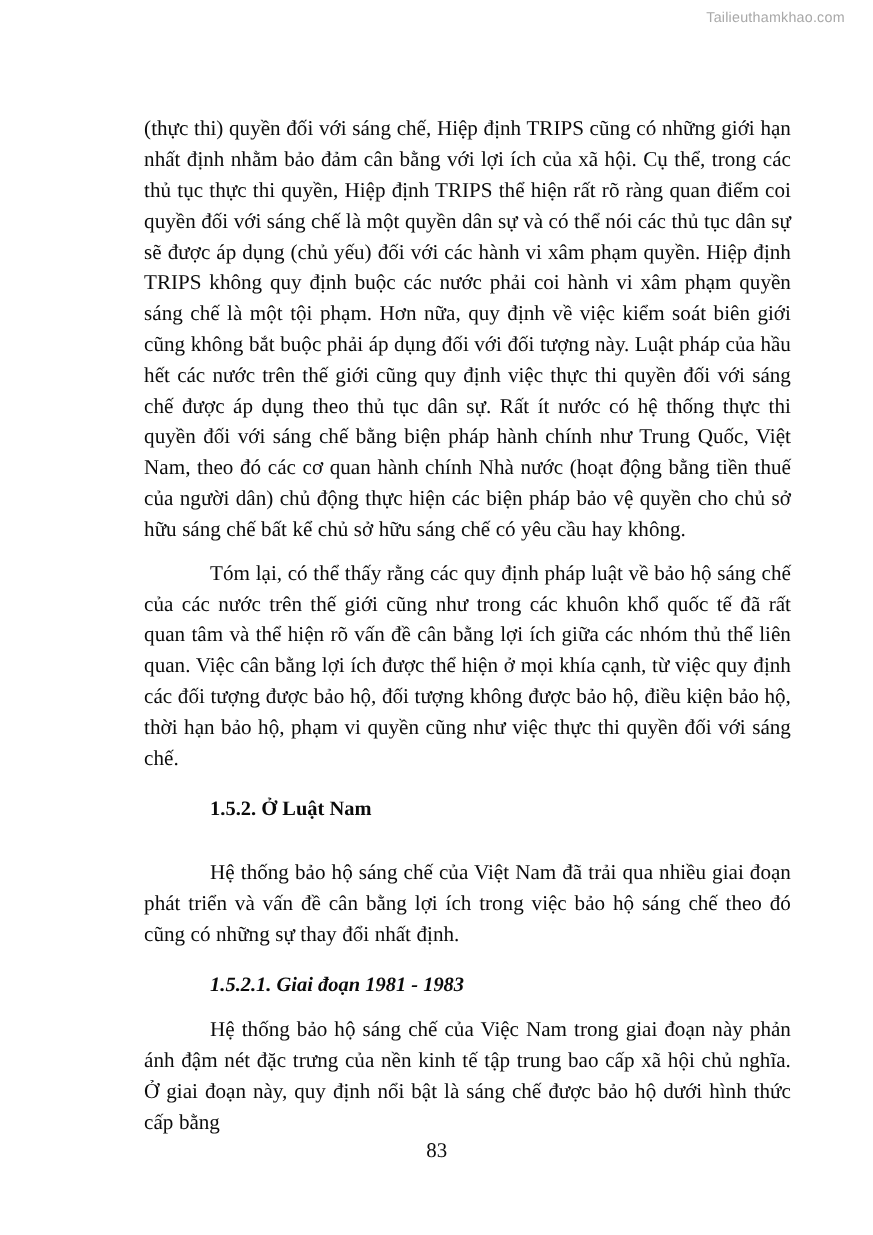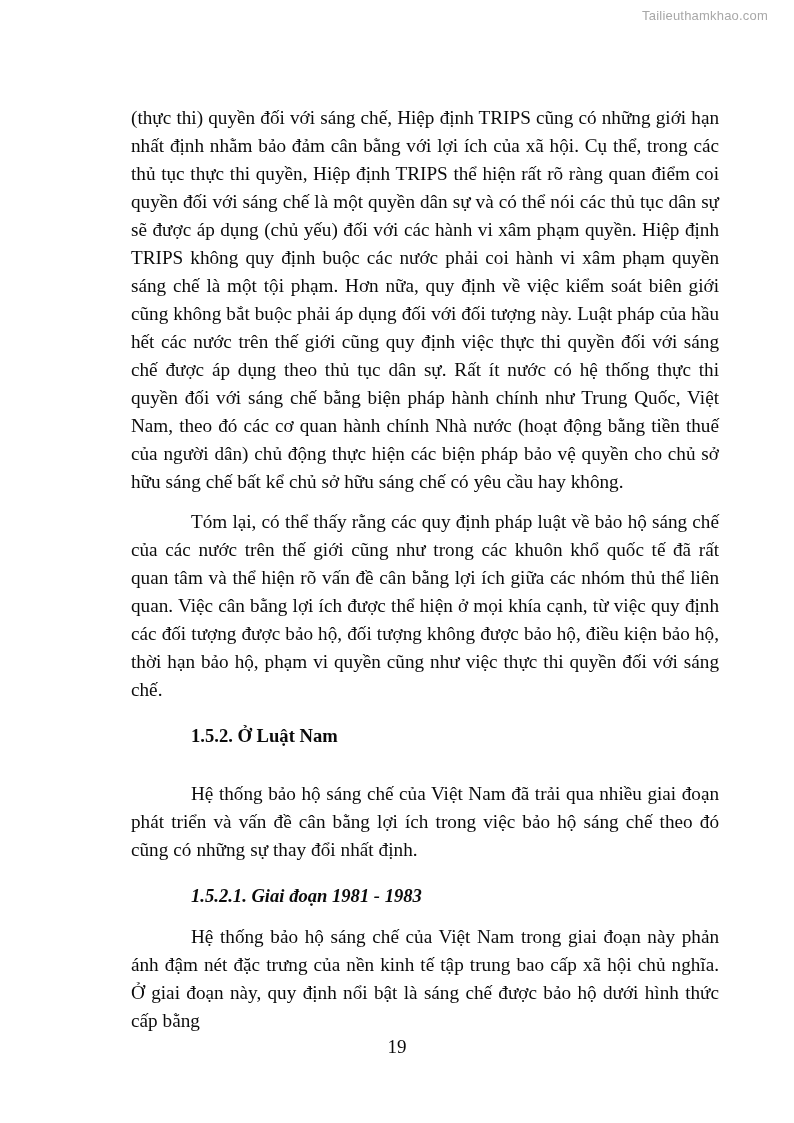--- a/index.html
+++ b/index.html
@@ -108,19 +108,19 @@
     <p class="para">(thực thi) quyền đối với sáng chế, Hiệp định TRIPS cũng có những giới hạn nhất định nhằm bảo đảm cân bằng với lợi ích của xã hội. Cụ thể, trong các thủ tục thực thi quyền, Hiệp định TRIPS thể hiện rất rõ ràng quan điểm coi quyền đối với sáng chế là một quyền dân sự và có thể nói các thủ tục dân sự sẽ được áp dụng (chủ yếu) đối với các hành vi xâm phạm quyền. Hiệp định TRIPS không quy định buộc các nước phải coi hành vi xâm phạm quyền sáng chế là một tội phạm. Hơn nữa, quy định về việc kiểm soát biên giới cũng không bắt buộc phải áp dụng đối với đối tượng này. Luật pháp của hầu hết các nước trên thế giới cũng quy định việc thực thi quyền đối với sáng chế được áp dụng theo thủ tục dân sự. Rất ít nước có hệ thống thực thi quyền đối với sáng chế bằng biện pháp hành chính như Trung Quốc, Việt Nam, theo đó các cơ quan hành chính Nhà nước (hoạt động bằng tiền thuế của người dân) chủ động thực hiện các biện pháp bảo vệ quyền cho chủ sở hữu sáng chế bất kể chủ sở hữu sáng chế có yêu cầu hay không.</p>
 
     <p class="para indent">Tóm lại, có thể thấy rằng các quy định pháp luật về bảo hộ sáng chế của các nước trên thế giới cũng như trong các khuôn khổ quốc tế đã rất quan tâm và thể hiện rõ vấn đề cân bằng lợi ích giữa các nhóm thủ thể liên quan. Việc cân bằng lợi ích được thể hiện ở mọi khía cạnh, từ việc quy định các đối tượng được bảo hộ, đối tượng không được bảo hộ, điều kiện bảo hộ, thời hạn bảo hộ, phạm vi quyền cũng như việc thực thi quyền đối với sáng chế.</p>
 
     <p class="heading gap-before-heading">1.5.2. Ở Luật Nam</p>
 
     <p class="para indent gap-after-heading">Hệ thống bảo hộ sáng chế của Việt Nam đã trải qua nhiều giai đoạn phát triển và vấn đề cân bằng lợi ích trong việc bảo hộ sáng chế theo đó cũng có những sự thay đổi nhất định.</p>
 
     <p class="subheading gap-before-sub">1.5.2.1. Giai đoạn 1981 - 1983</p>
 
-    <p class="para indent gap-after-sub">Hệ thống bảo hộ sáng chế của Việt Nam trong giai đoạn này phản ánh đậm nét đặc trưng của nền kinh tế tập trung bao cấp xã hội chủ nghĩa. Ở giai đoạn này, quy định nổi bật là sáng chế được bảo hộ dưới hình thức cấp bằng</p>
+    <p class="para indent gap-after-sub">Hệ thống bảo hộ sáng chế của Việc Nam trong giai đoạn này phản ánh đậm nét đặc trưng của nền kinh tế tập trung bao cấp xã hội chủ nghĩa. Ở giai đoạn này, quy định nổi bật là sáng chế được bảo hộ dưới hình thức cấp bằng</p>
 
   </div>
 
-  <div class="page-number">19</div>
+  <div class="page-number">83</div>
 
 </div>
 
 </body></html>

